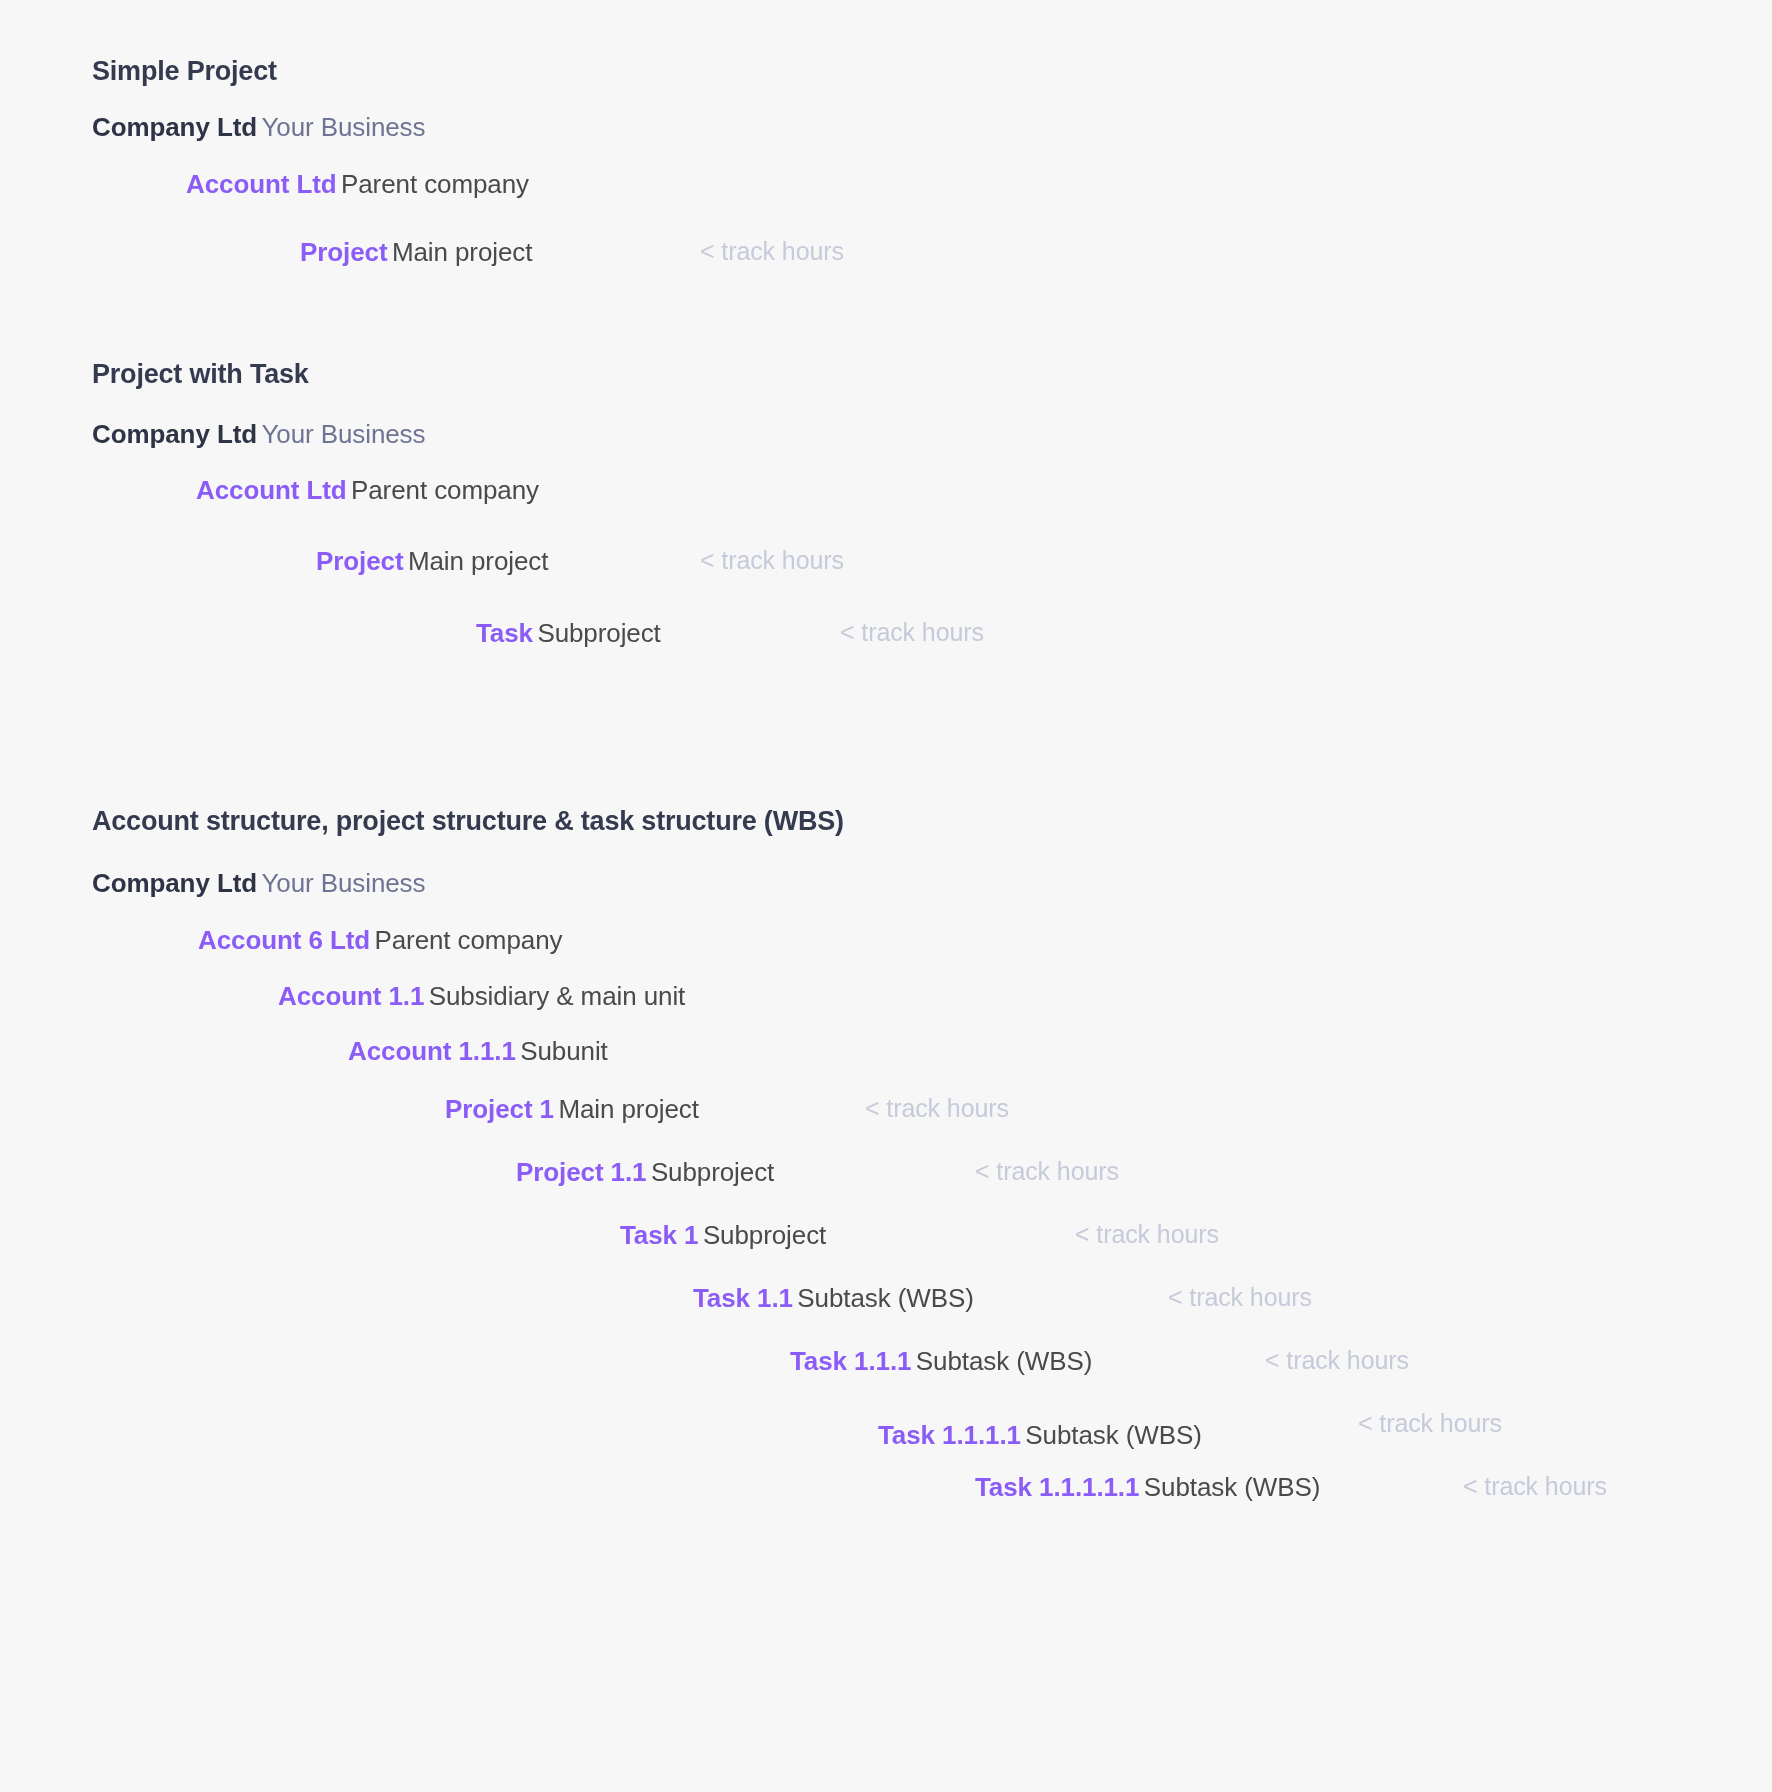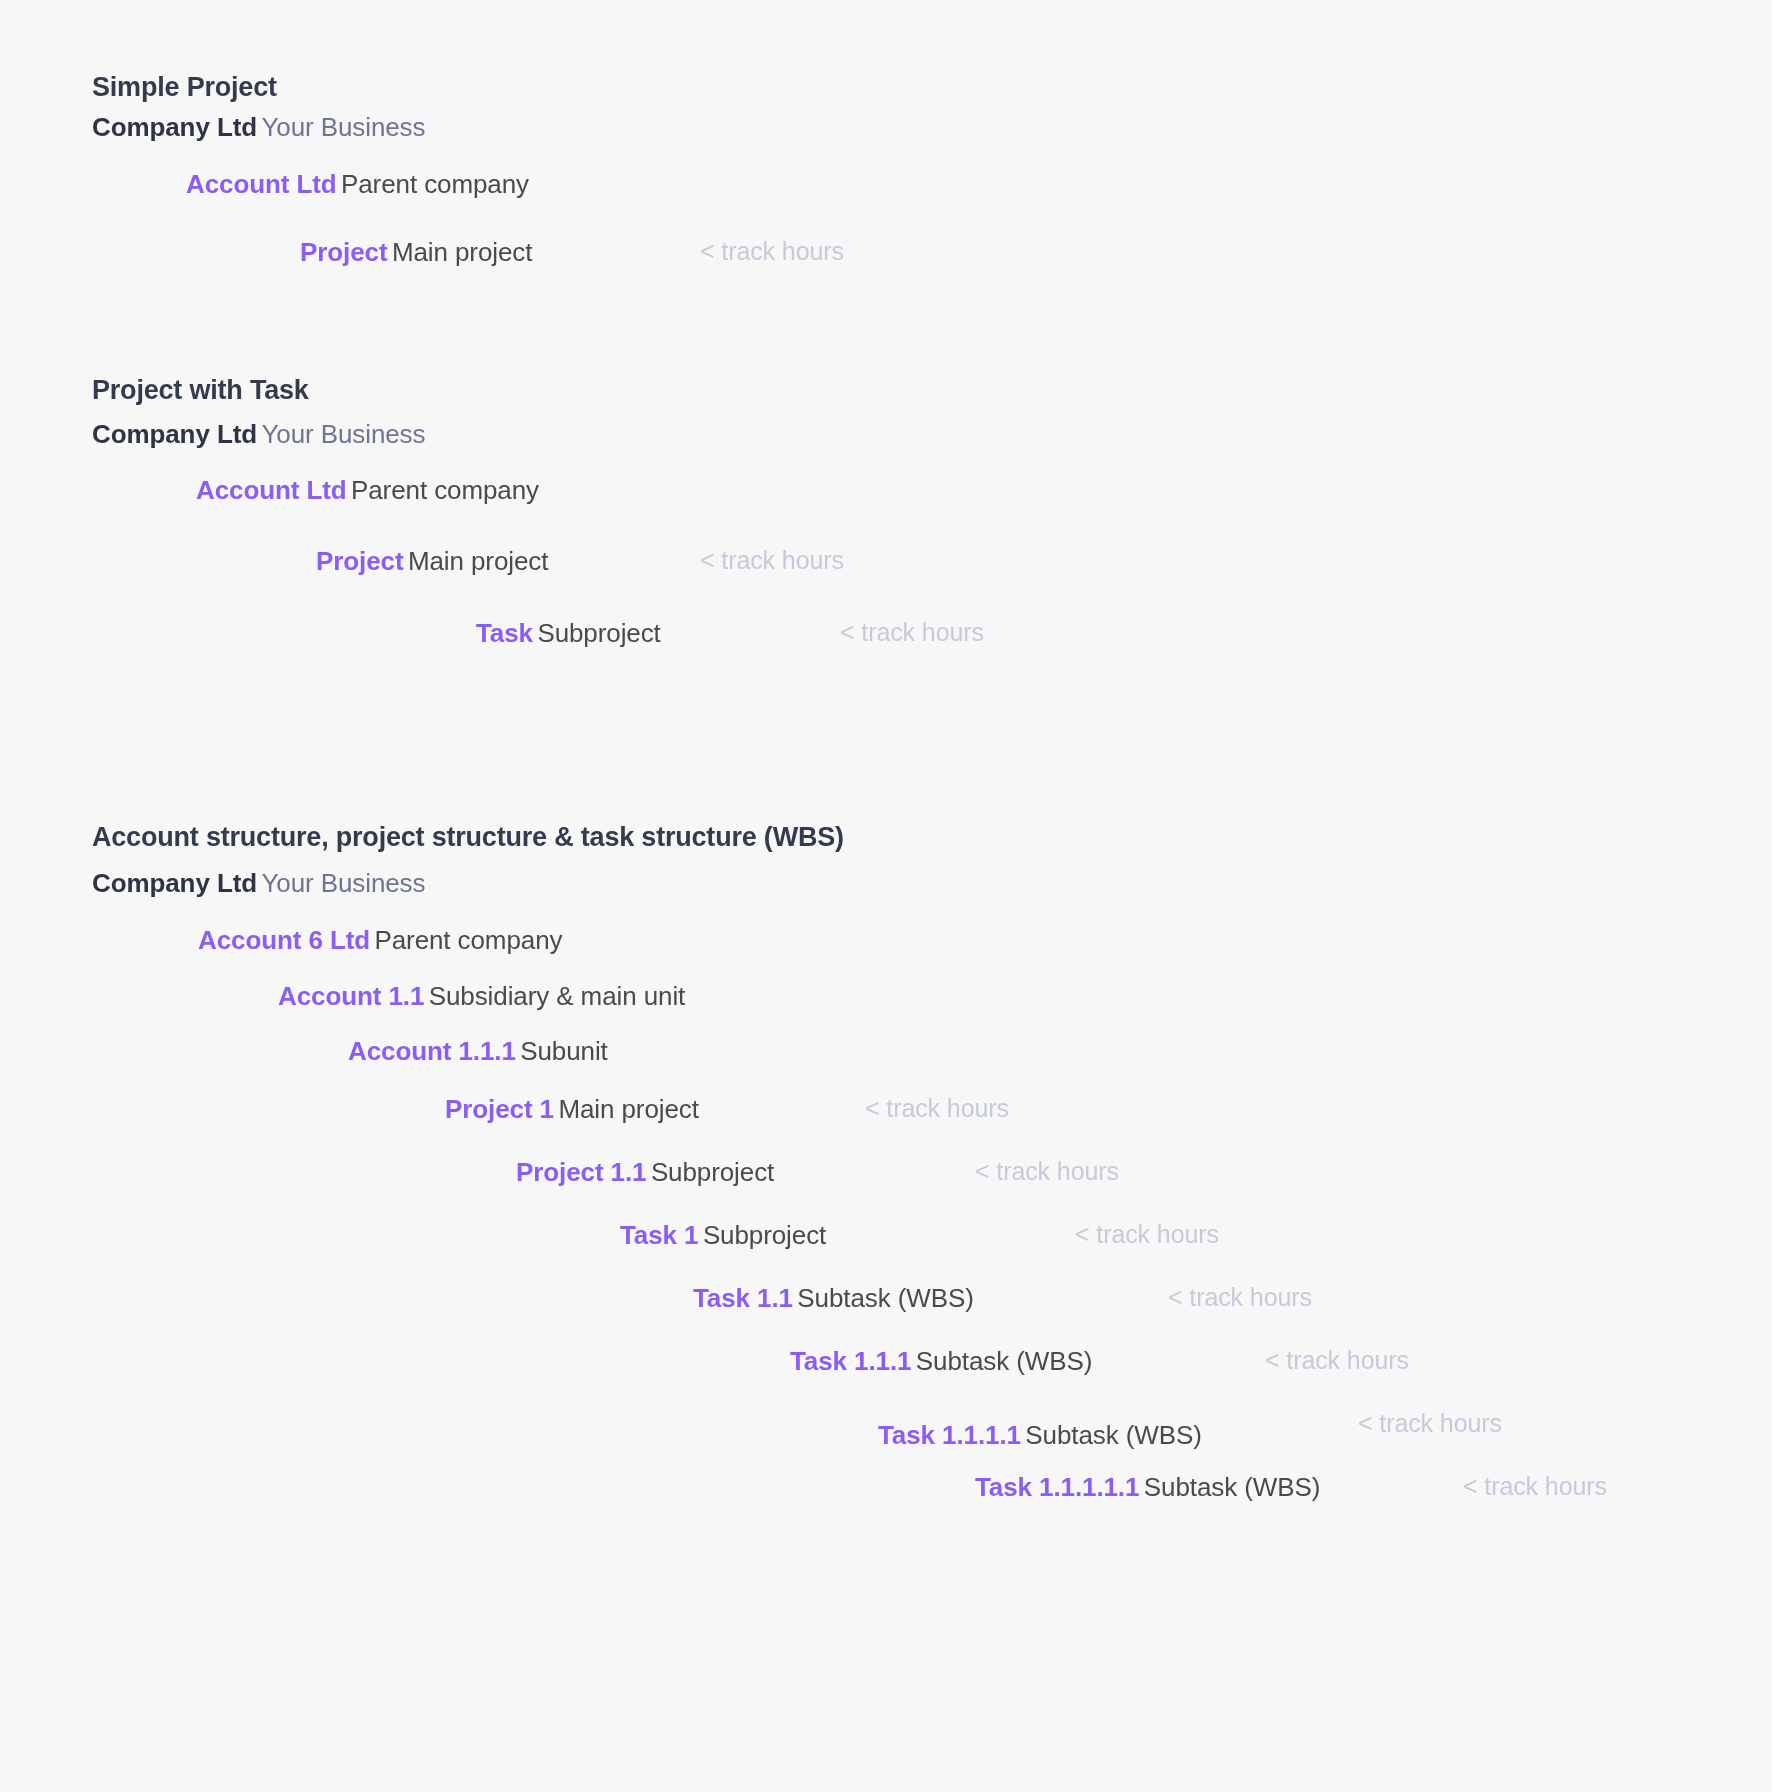--- a/index.html
+++ b/index.html
@@ -26,21 +26,21 @@
     position: absolute;
     left: 0;
     width: 100%;
   }
 
   .section-title {
     font-size: 27px;
     font-weight: bold;
     color: #343b4f;
     letter-spacing: -0.2px;
-    margin: 16px 0 0 92px;
+    margin: 0 0 0 92px;
     line-height: 1.2;
     white-space: nowrap;
   }
 
   .row {
     position: relative;
     display: block;
     white-space: nowrap;
     line-height: 1.25;
     height: 44px;

